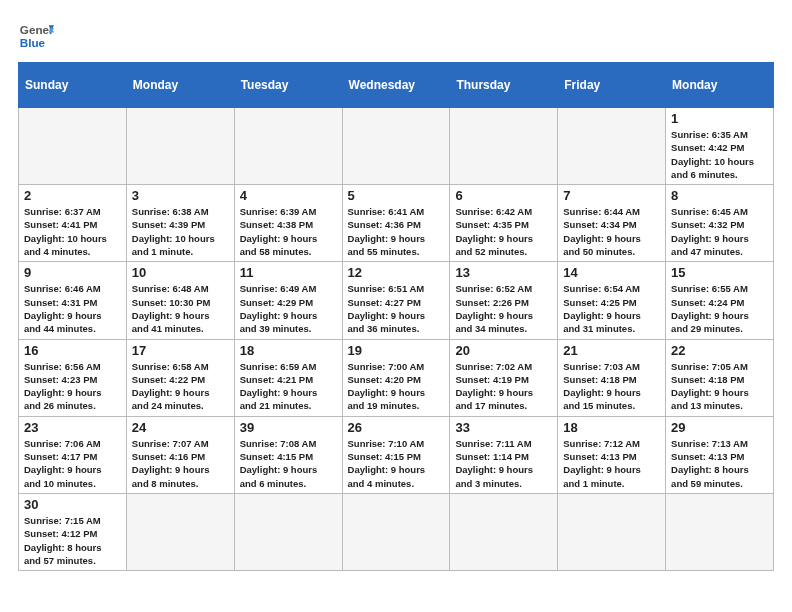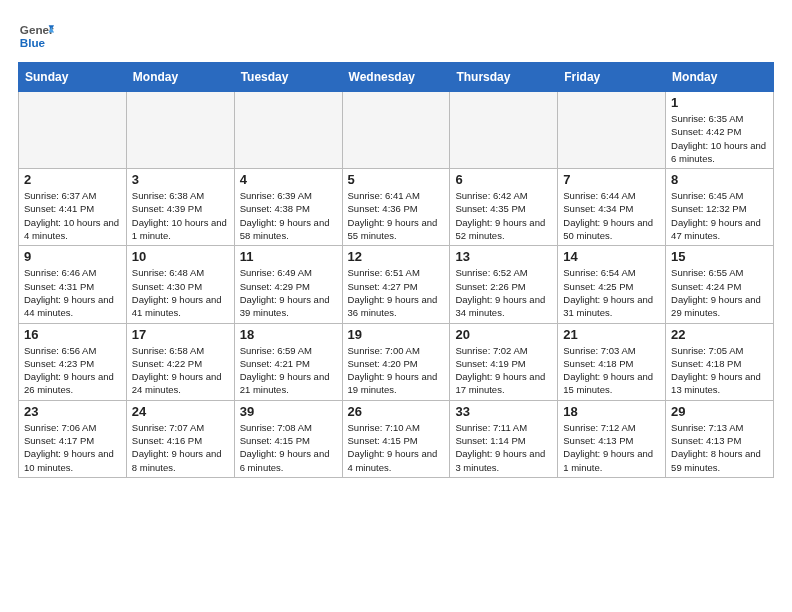--- a/index.html
+++ b/index.html
@@ -47,21 +47,21 @@
     .calendar {
       width: 100%;
       border-collapse: collapse;
       border: 1px solid #bbb;
     }
     .calendar th {
       background: #2a6abf;
       color: #fff;
       font-size: 12px;
       font-weight: bold;
-      padding: 7px 6px;
+      padding: 15px 6px;
       text-align: left;
       border: 1px solid #2a6abf;
     }
     .calendar td {
       border: 1px solid #bbb;
       vertical-align: top;
       padding: 3px 5px;
       width: 108px;
       min-height: 72px;
       height: 72px;
@@ -74,20 +74,21 @@
     }
     .day-number {
       font-size: 13px;
       font-weight: bold;
       margin-bottom: 2px;
     }
     .day-info {
       font-size: 9.5px;
       line-height: 1.4;
       color: #222;
+      font-weight: bold;
     }
     .last-row td {
       height: 60px;
     }
   </style>
 </head>
 <body>
 
 <div class="page">
   <div class="header">
@@ -172,37 +173,37 @@
           <td>
             <div class="day-number">7</div>
             <div class="day-info">Sunrise: 6:44 AM
 Sunset: 4:34 PM
 Daylight: 9 hours
 and 50 minutes.</div>
           </td>
           <td>
             <div class="day-number">8</div>
             <div class="day-info">Sunrise: 6:45 AM
-Sunset: 12:32 PM
+Sunset: 4:32 PM
 Daylight: 9 hours
 and 47 minutes.</div>
           </td>
         </tr>
         <tr>
           <td>
             <div class="day-number">9</div>
             <div class="day-info">Sunrise: 6:46 AM
 Sunset: 4:31 PM
 Daylight: 9 hours
 and 44 minutes.</div>
           </td>
           <td>
             <div class="day-number">10</div>
             <div class="day-info">Sunrise: 6:48 AM
-Sunset: 4:30 PM
+Sunset: 10:30 PM
 Daylight: 9 hours
 and 41 minutes.</div>
           </td>
           <td>
             <div class="day-number">11</div>
             <div class="day-info">Sunrise: 6:49 AM
 Sunset: 4:29 PM
 Daylight: 9 hours
 and 39 minutes.</div>
           </td>
@@ -330,15 +331,30 @@
 and 1 minute.</div>
           </td>
           <td>
             <div class="day-number">29</div>
             <div class="day-info">Sunrise: 7:13 AM
 Sunset: 4:13 PM
 Daylight: 8 hours
 and 59 minutes.</div>
           </td>
         </tr>
+        <tr class="last-row">
+          <td>
+            <div class="day-number">30</div>
+            <div class="day-info">Sunrise: 7:15 AM
+Sunset: 4:12 PM
+Daylight: 8 hours
+and 57 minutes.</div>
+          </td>
+          <td class="empty"></td>
+          <td class="empty"></td>
+          <td class="empty"></td>
+          <td class="empty"></td>
+          <td class="empty"></td>
+          <td class="empty"></td>
+        </tr>
       </tbody>
   </table>
 </div>
 
 </body></html>

